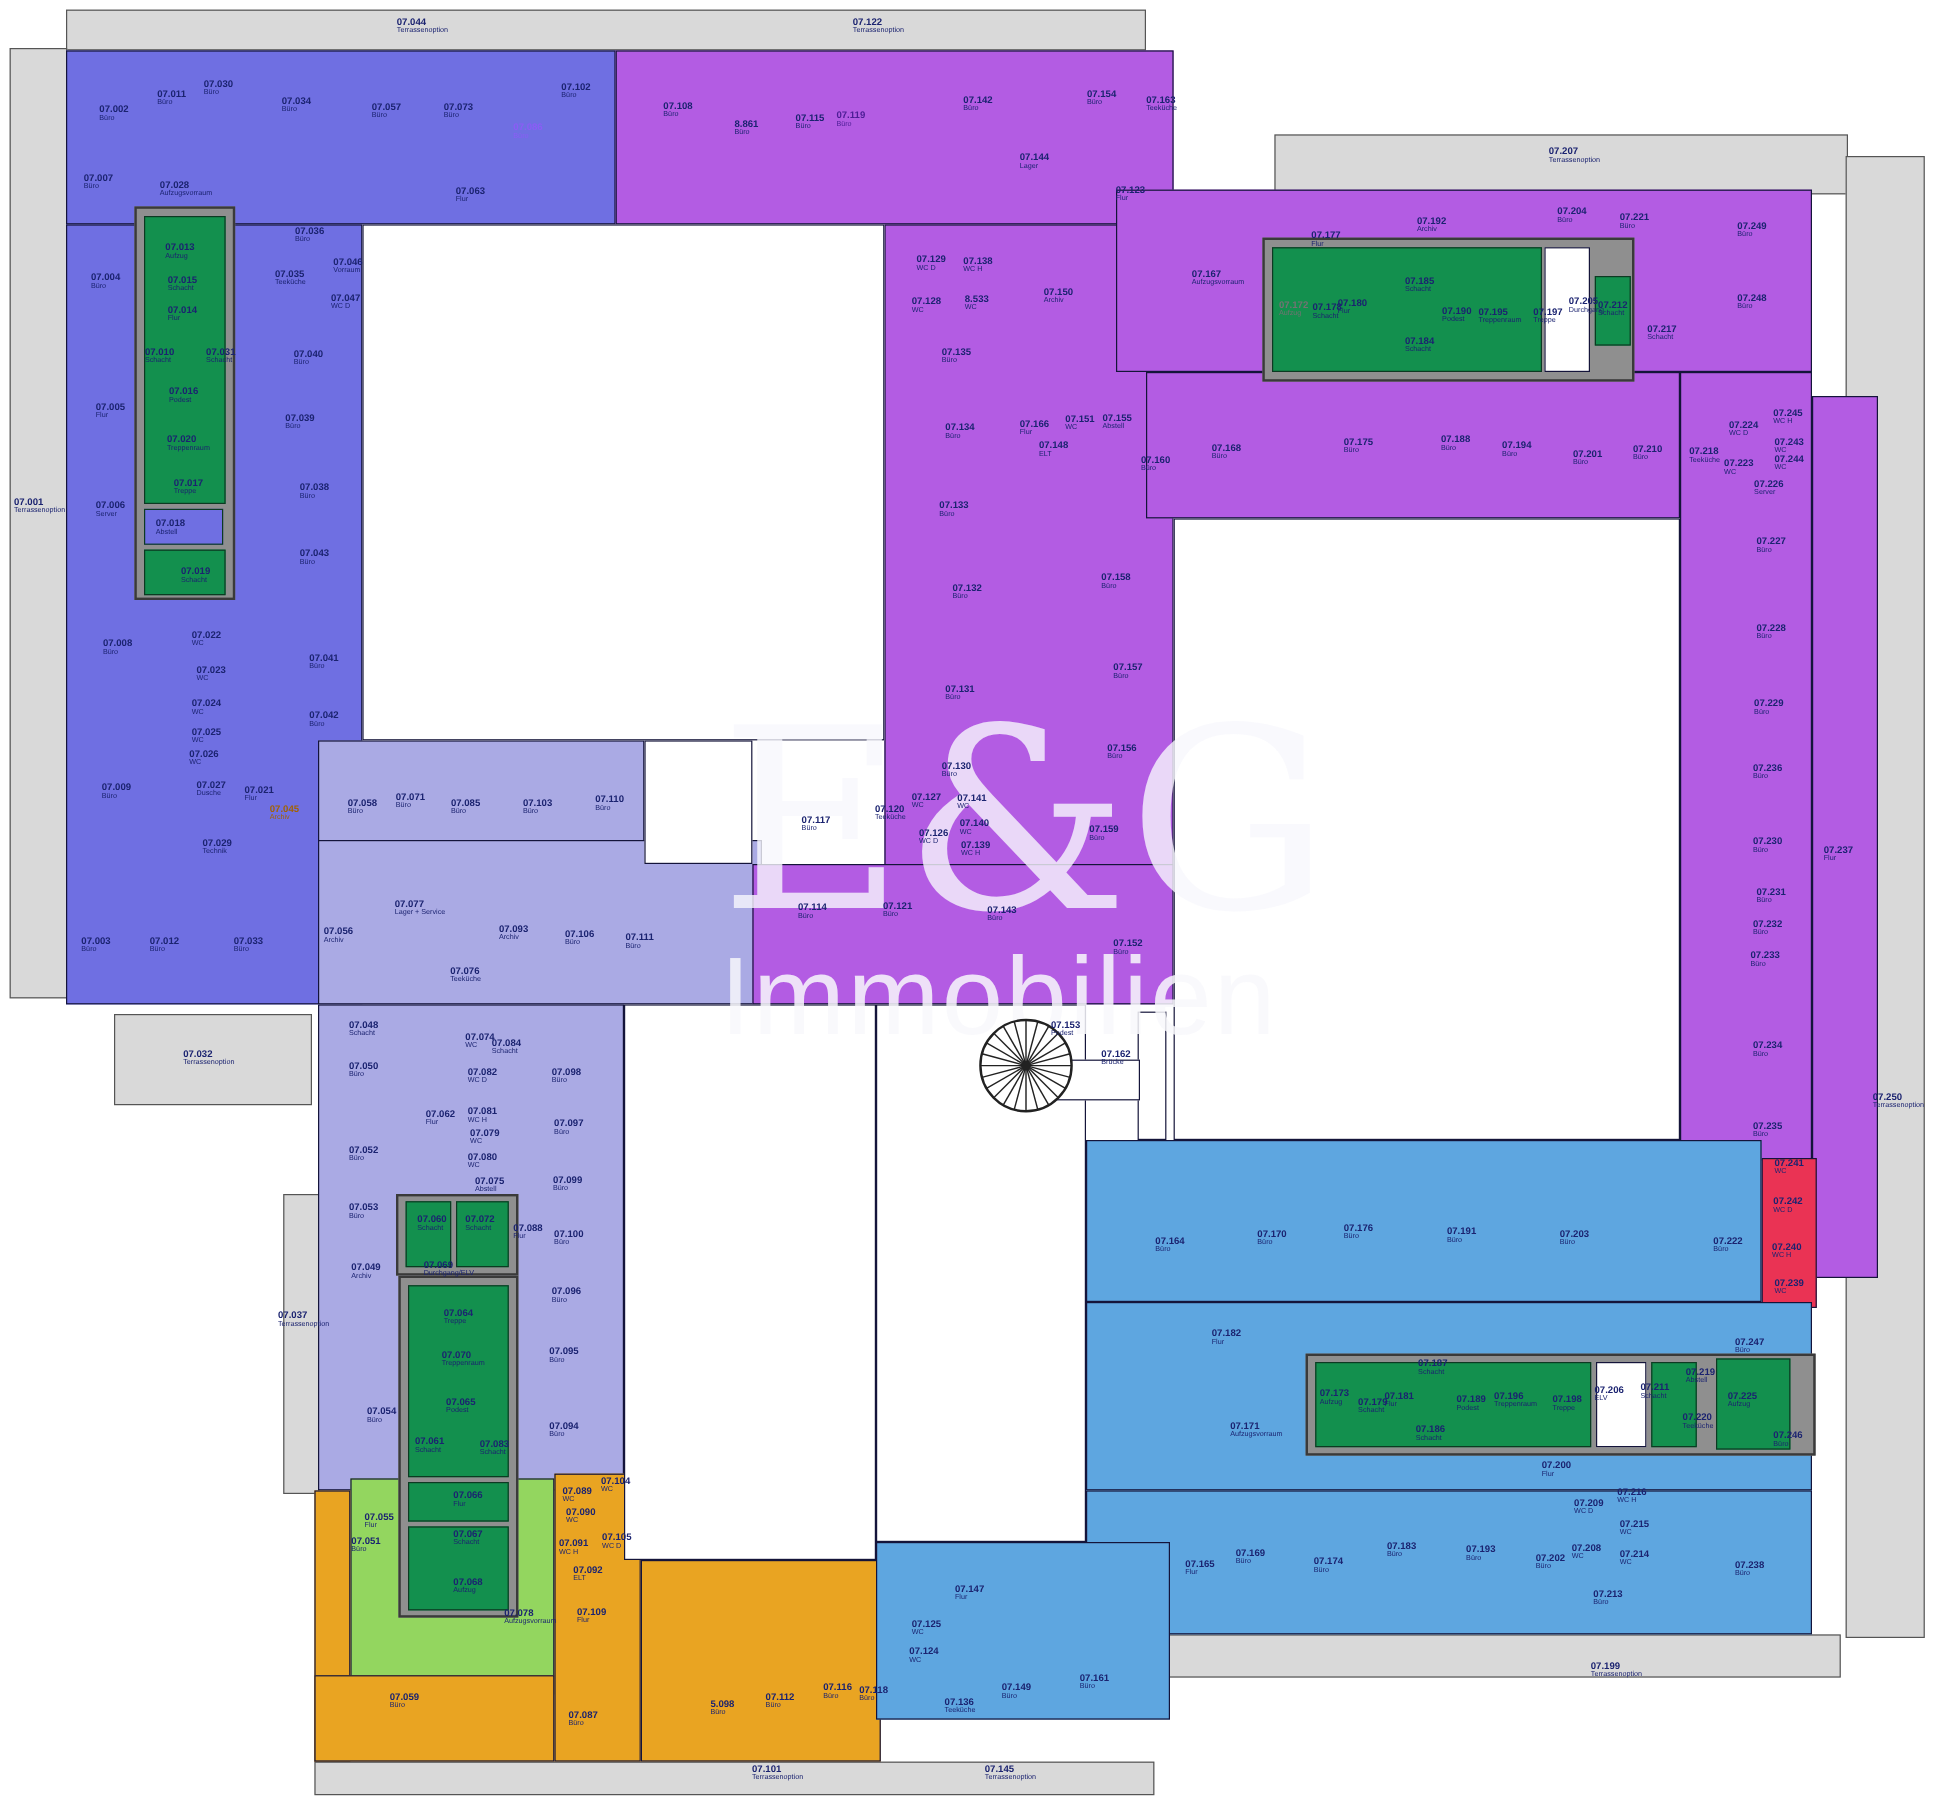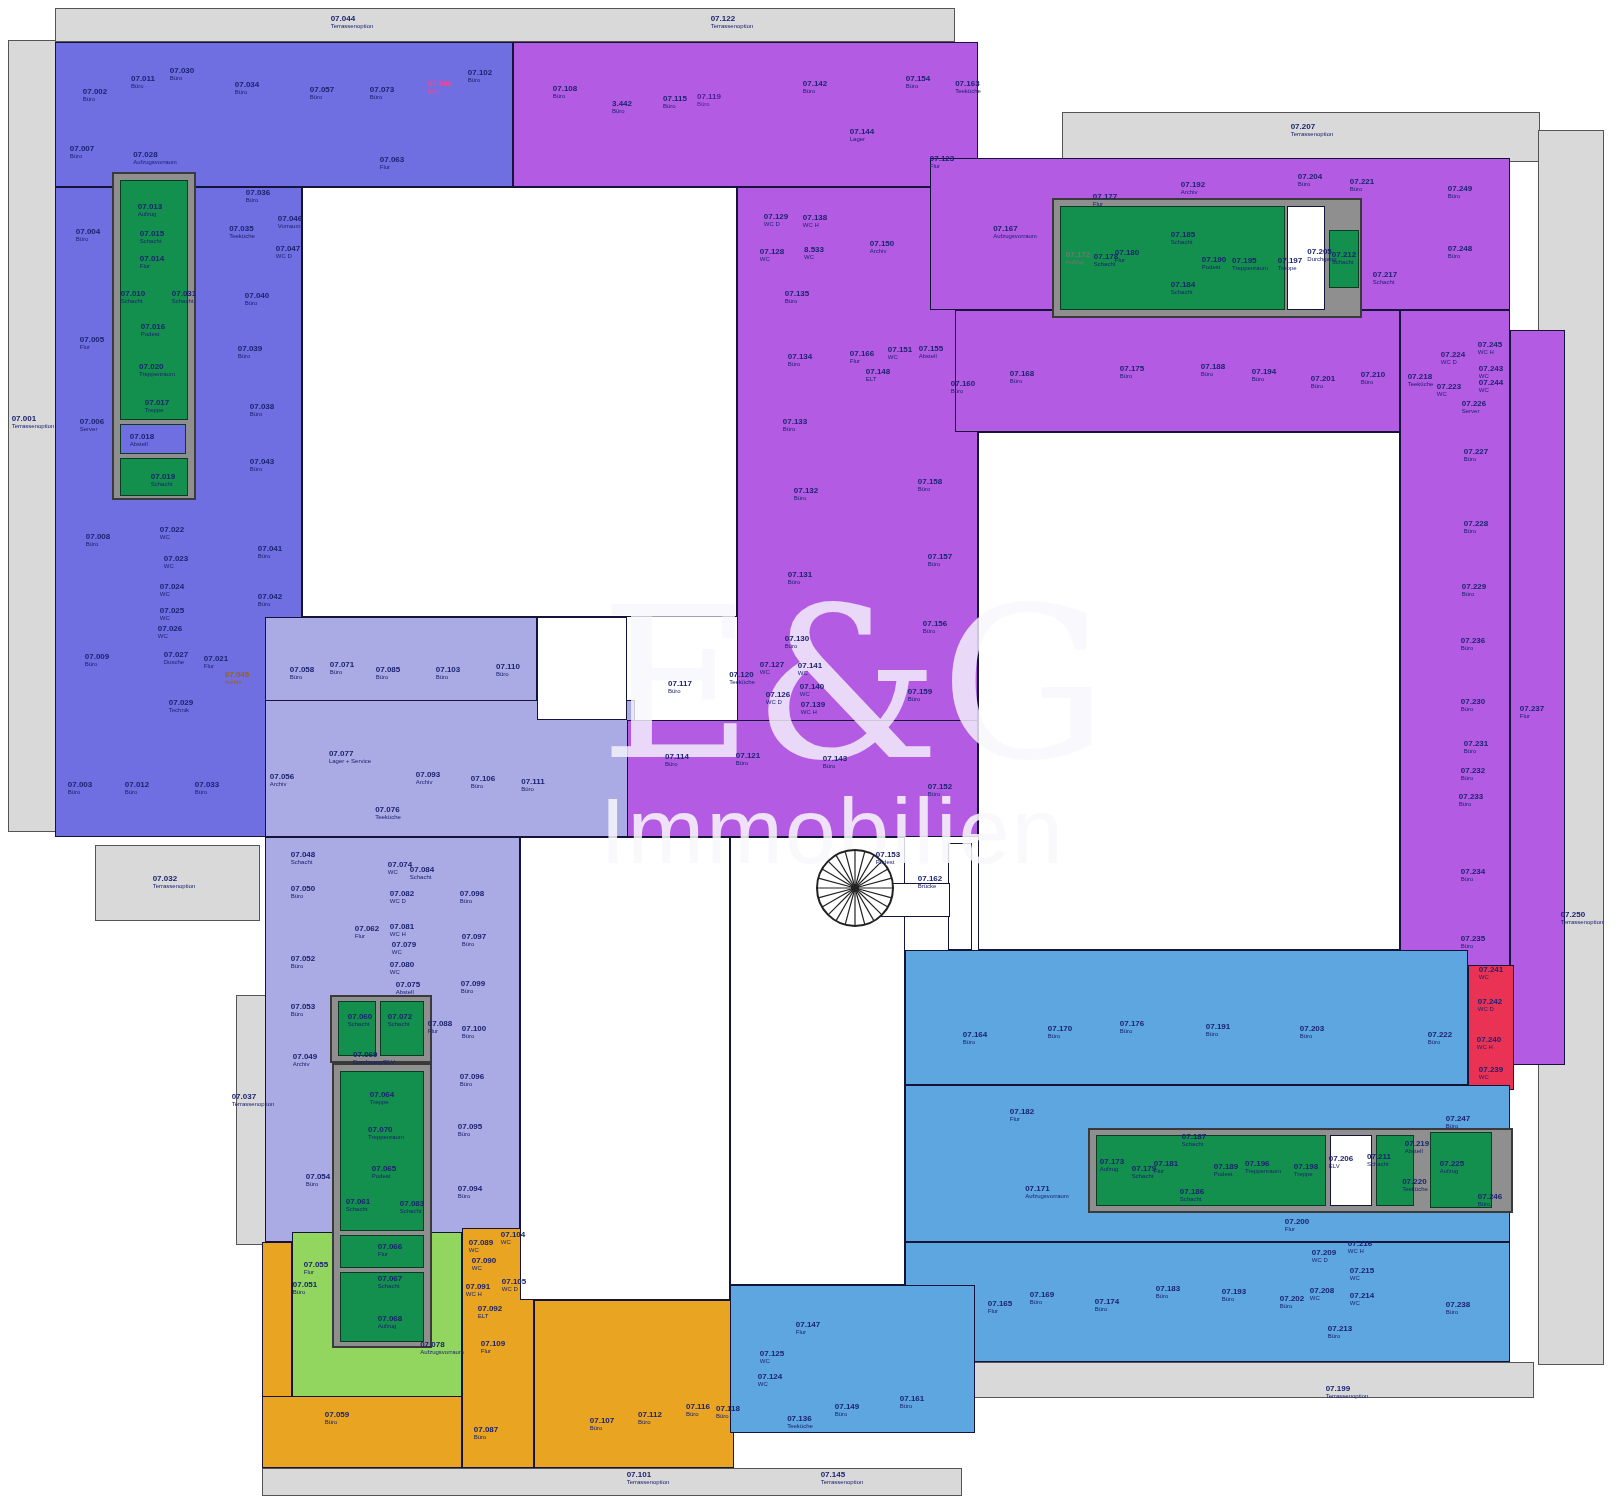--- a/index.html
+++ b/index.html
@@ -137,21 +137,21 @@
       <div class="typ">Büro</div>
     </div>
     <div class="room-label" style="left: 322px; top: 93px; color: rgb(27, 35, 112);">
       <div class="num">07.057</div>
       <div class="typ">Büro</div>
     </div>
     <div class="room-label" style="left: 382px; top: 93px; color: rgb(27, 35, 112);">
       <div class="num">07.073</div>
       <div class="typ">Büro</div>
     </div>
-    <div class="room-label" style="left: 440px; top: 87px; color: #ec4899;">
+    <div class="room-label" style="left: 440px; top: 110px; color: #8b5cf6;">
       <div class="num">07.086</div>
       <div class="typ">Büro</div>
     </div>
     <div class="room-label" style="left: 480px; top: 76px; color: rgb(27, 35, 112);">
       <div class="num">07.102</div>
       <div class="typ">Büro</div>
     </div>
     <div class="room-label" style="left: 82px; top: 152px; color: rgb(27, 35, 112);">
       <div class="num">07.007</div>
       <div class="typ">Büro</div>
@@ -530,41 +530,41 @@
     </div>
     <div class="room-label" style="left: 490px; top: 1312px; color: rgb(27, 35, 112);">
       <div class="num">07.092</div>
       <div class="typ">ELT</div>
     </div>
     <div class="room-label" style="left: 486px; top: 1433px; color: rgb(27, 35, 112);">
       <div class="num">07.087</div>
       <div class="typ">Büro</div>
     </div>
     <div class="room-label" style="left: 602px; top: 1424px; color: rgb(27, 35, 112);">
-      <div class="num">07.107</div>
+      <div class="num">5.098</div>
       <div class="typ">Büro</div>
     </div>
     <div class="room-label" style="left: 650px; top: 1418px; color: rgb(27, 35, 112);">
       <div class="num">07.112</div>
       <div class="typ">Büro</div>
     </div>
     <div class="room-label" style="left: 698px; top: 1410px; color: rgb(27, 35, 112);">
       <div class="num">07.116</div>
       <div class="typ">Büro</div>
     </div>
     <div class="room-label" style="left: 728px; top: 1412px; color: rgb(27, 35, 112);">
       <div class="num">07.118</div>
       <div class="typ">Büro</div>
     </div>
     <div class="room-label" style="left: 565px; top: 92px; color: rgb(27, 35, 112);">
       <div class="num">07.108</div>
       <div class="typ">Büro</div>
     </div>
     <div class="room-label" style="left: 622px; top: 107px; color: rgb(27, 35, 112);">
-      <div class="num">3.442</div>
+      <div class="num">8.861</div>
       <div class="typ">Büro</div>
     </div>
     <div class="room-label" style="left: 675px; top: 102px; color: rgb(27, 35, 112);">
       <div class="num">07.115</div>
       <div class="typ">Büro</div>
     </div>
     <div class="room-label" style="left: 709px; top: 100px; color: #4c1d95;">
       <div class="num">07.119</div>
       <div class="typ">Büro</div>
     </div>

